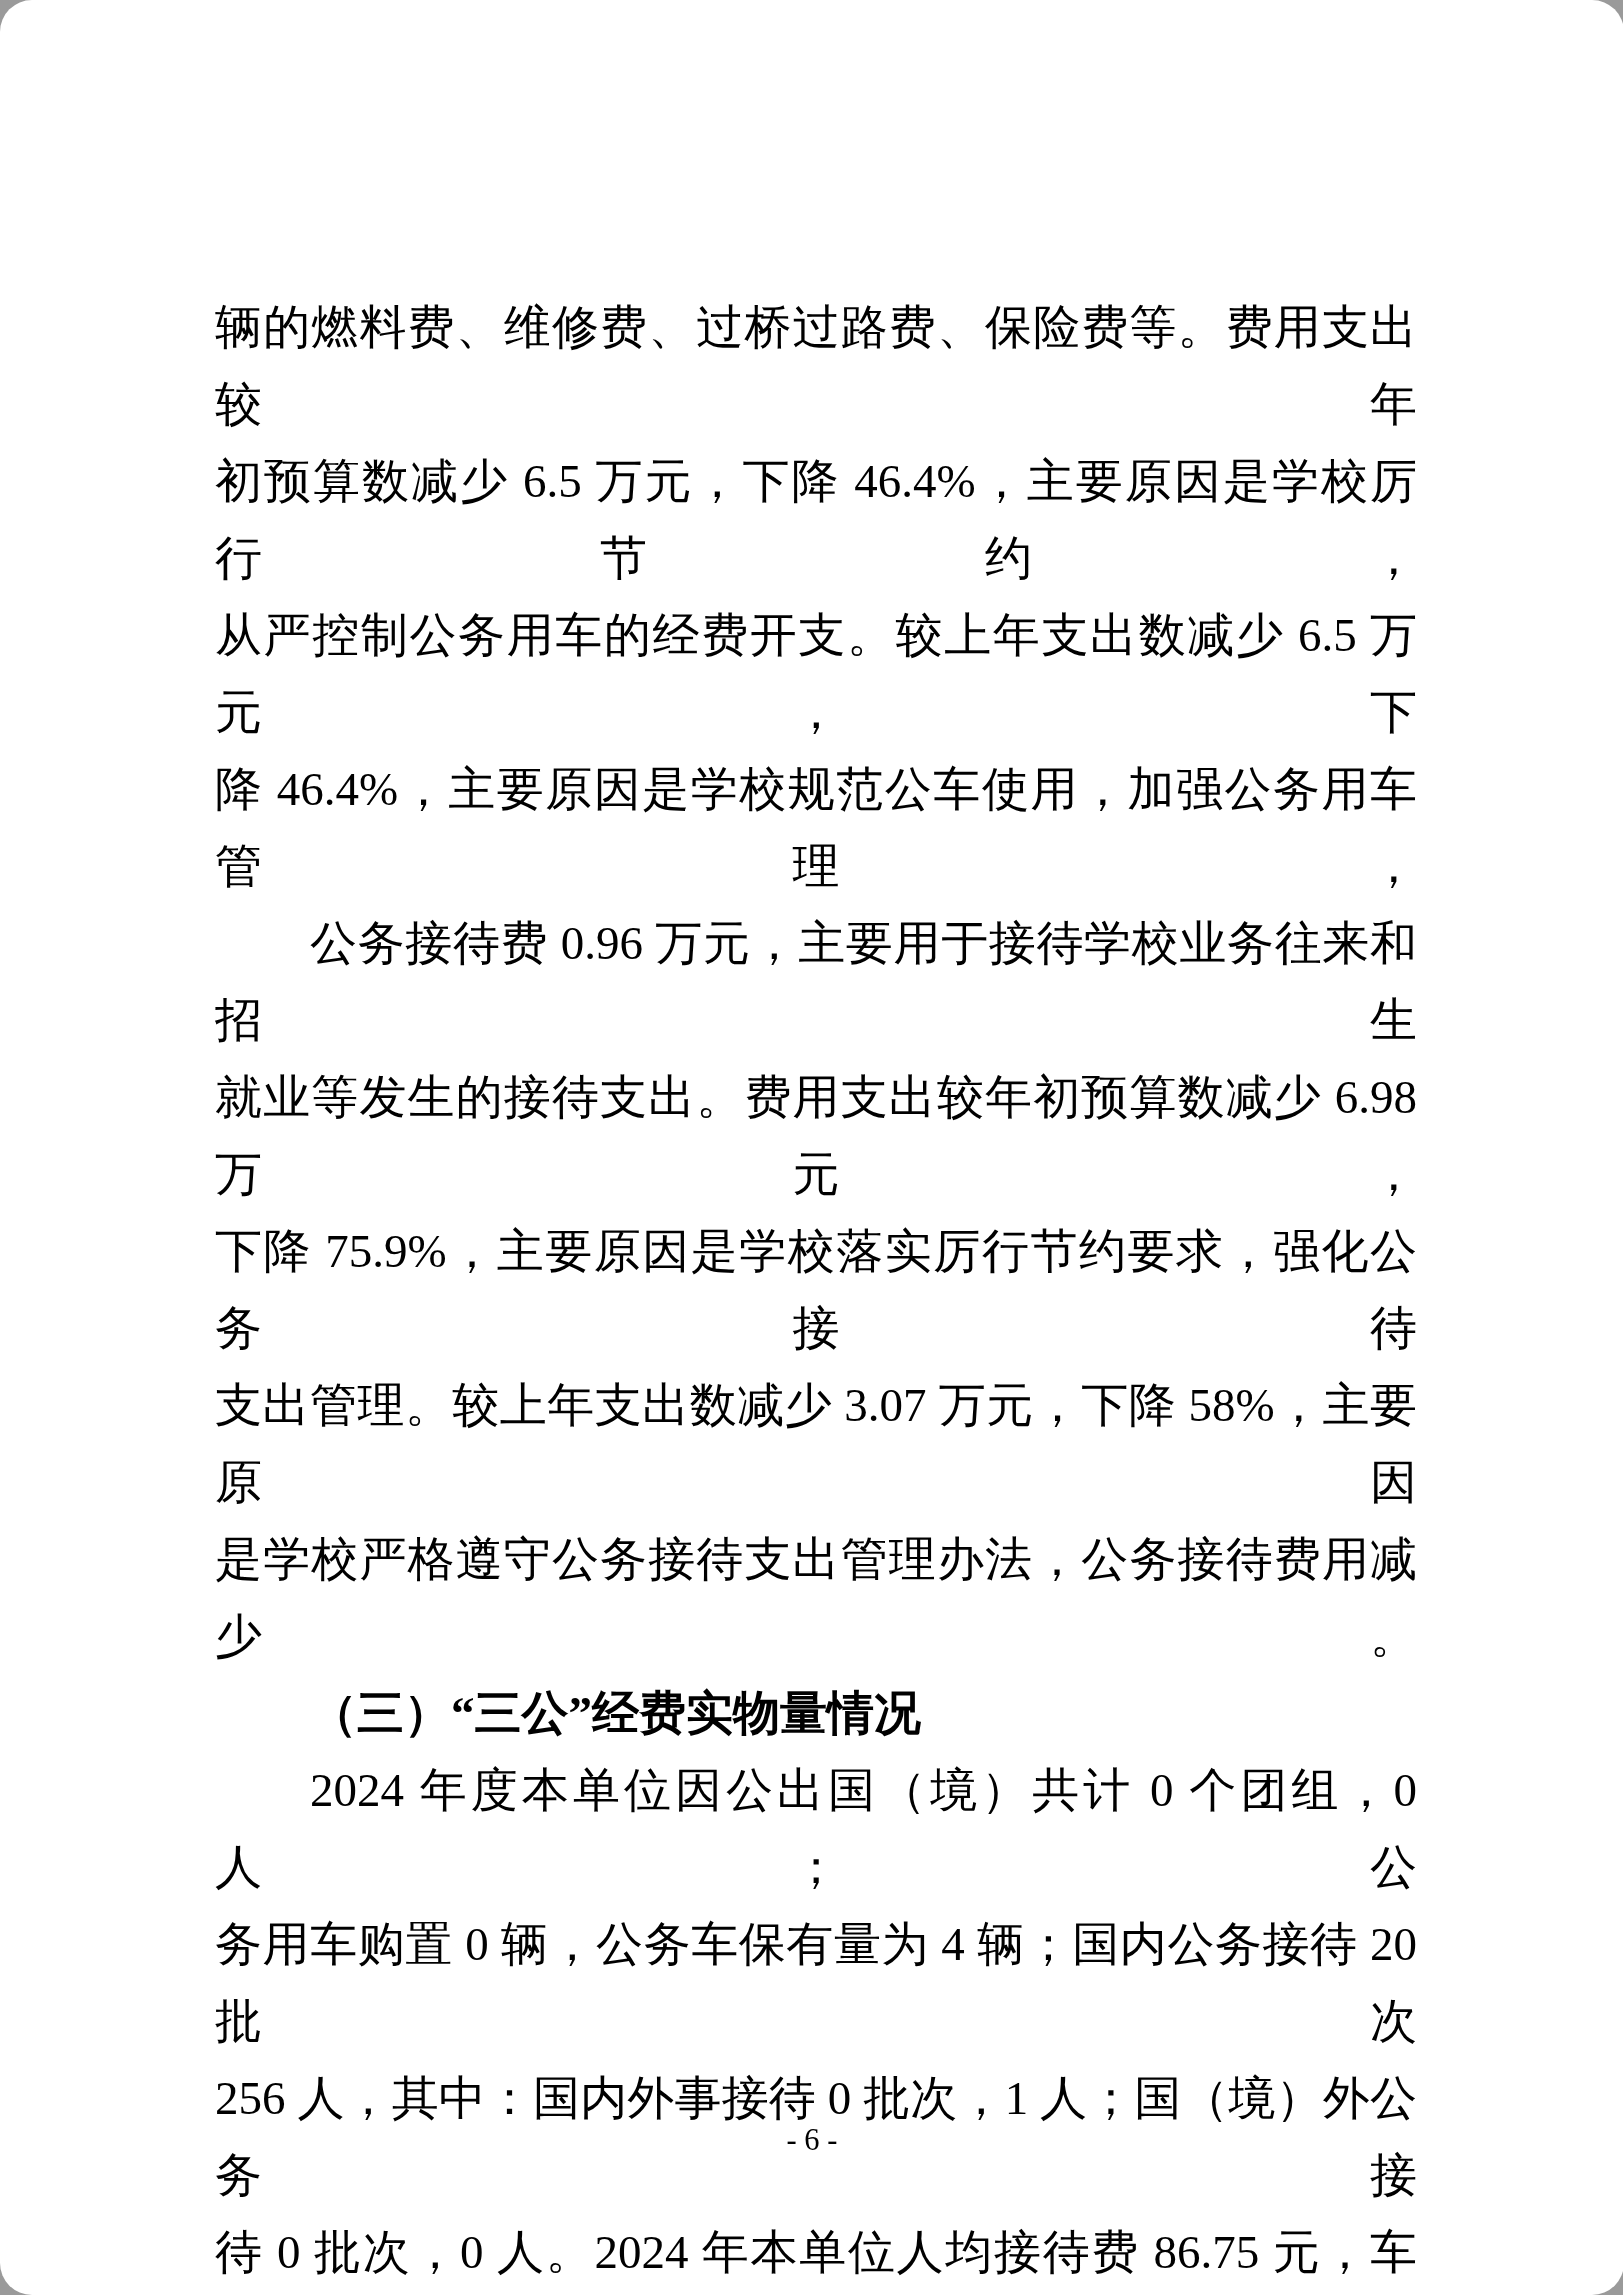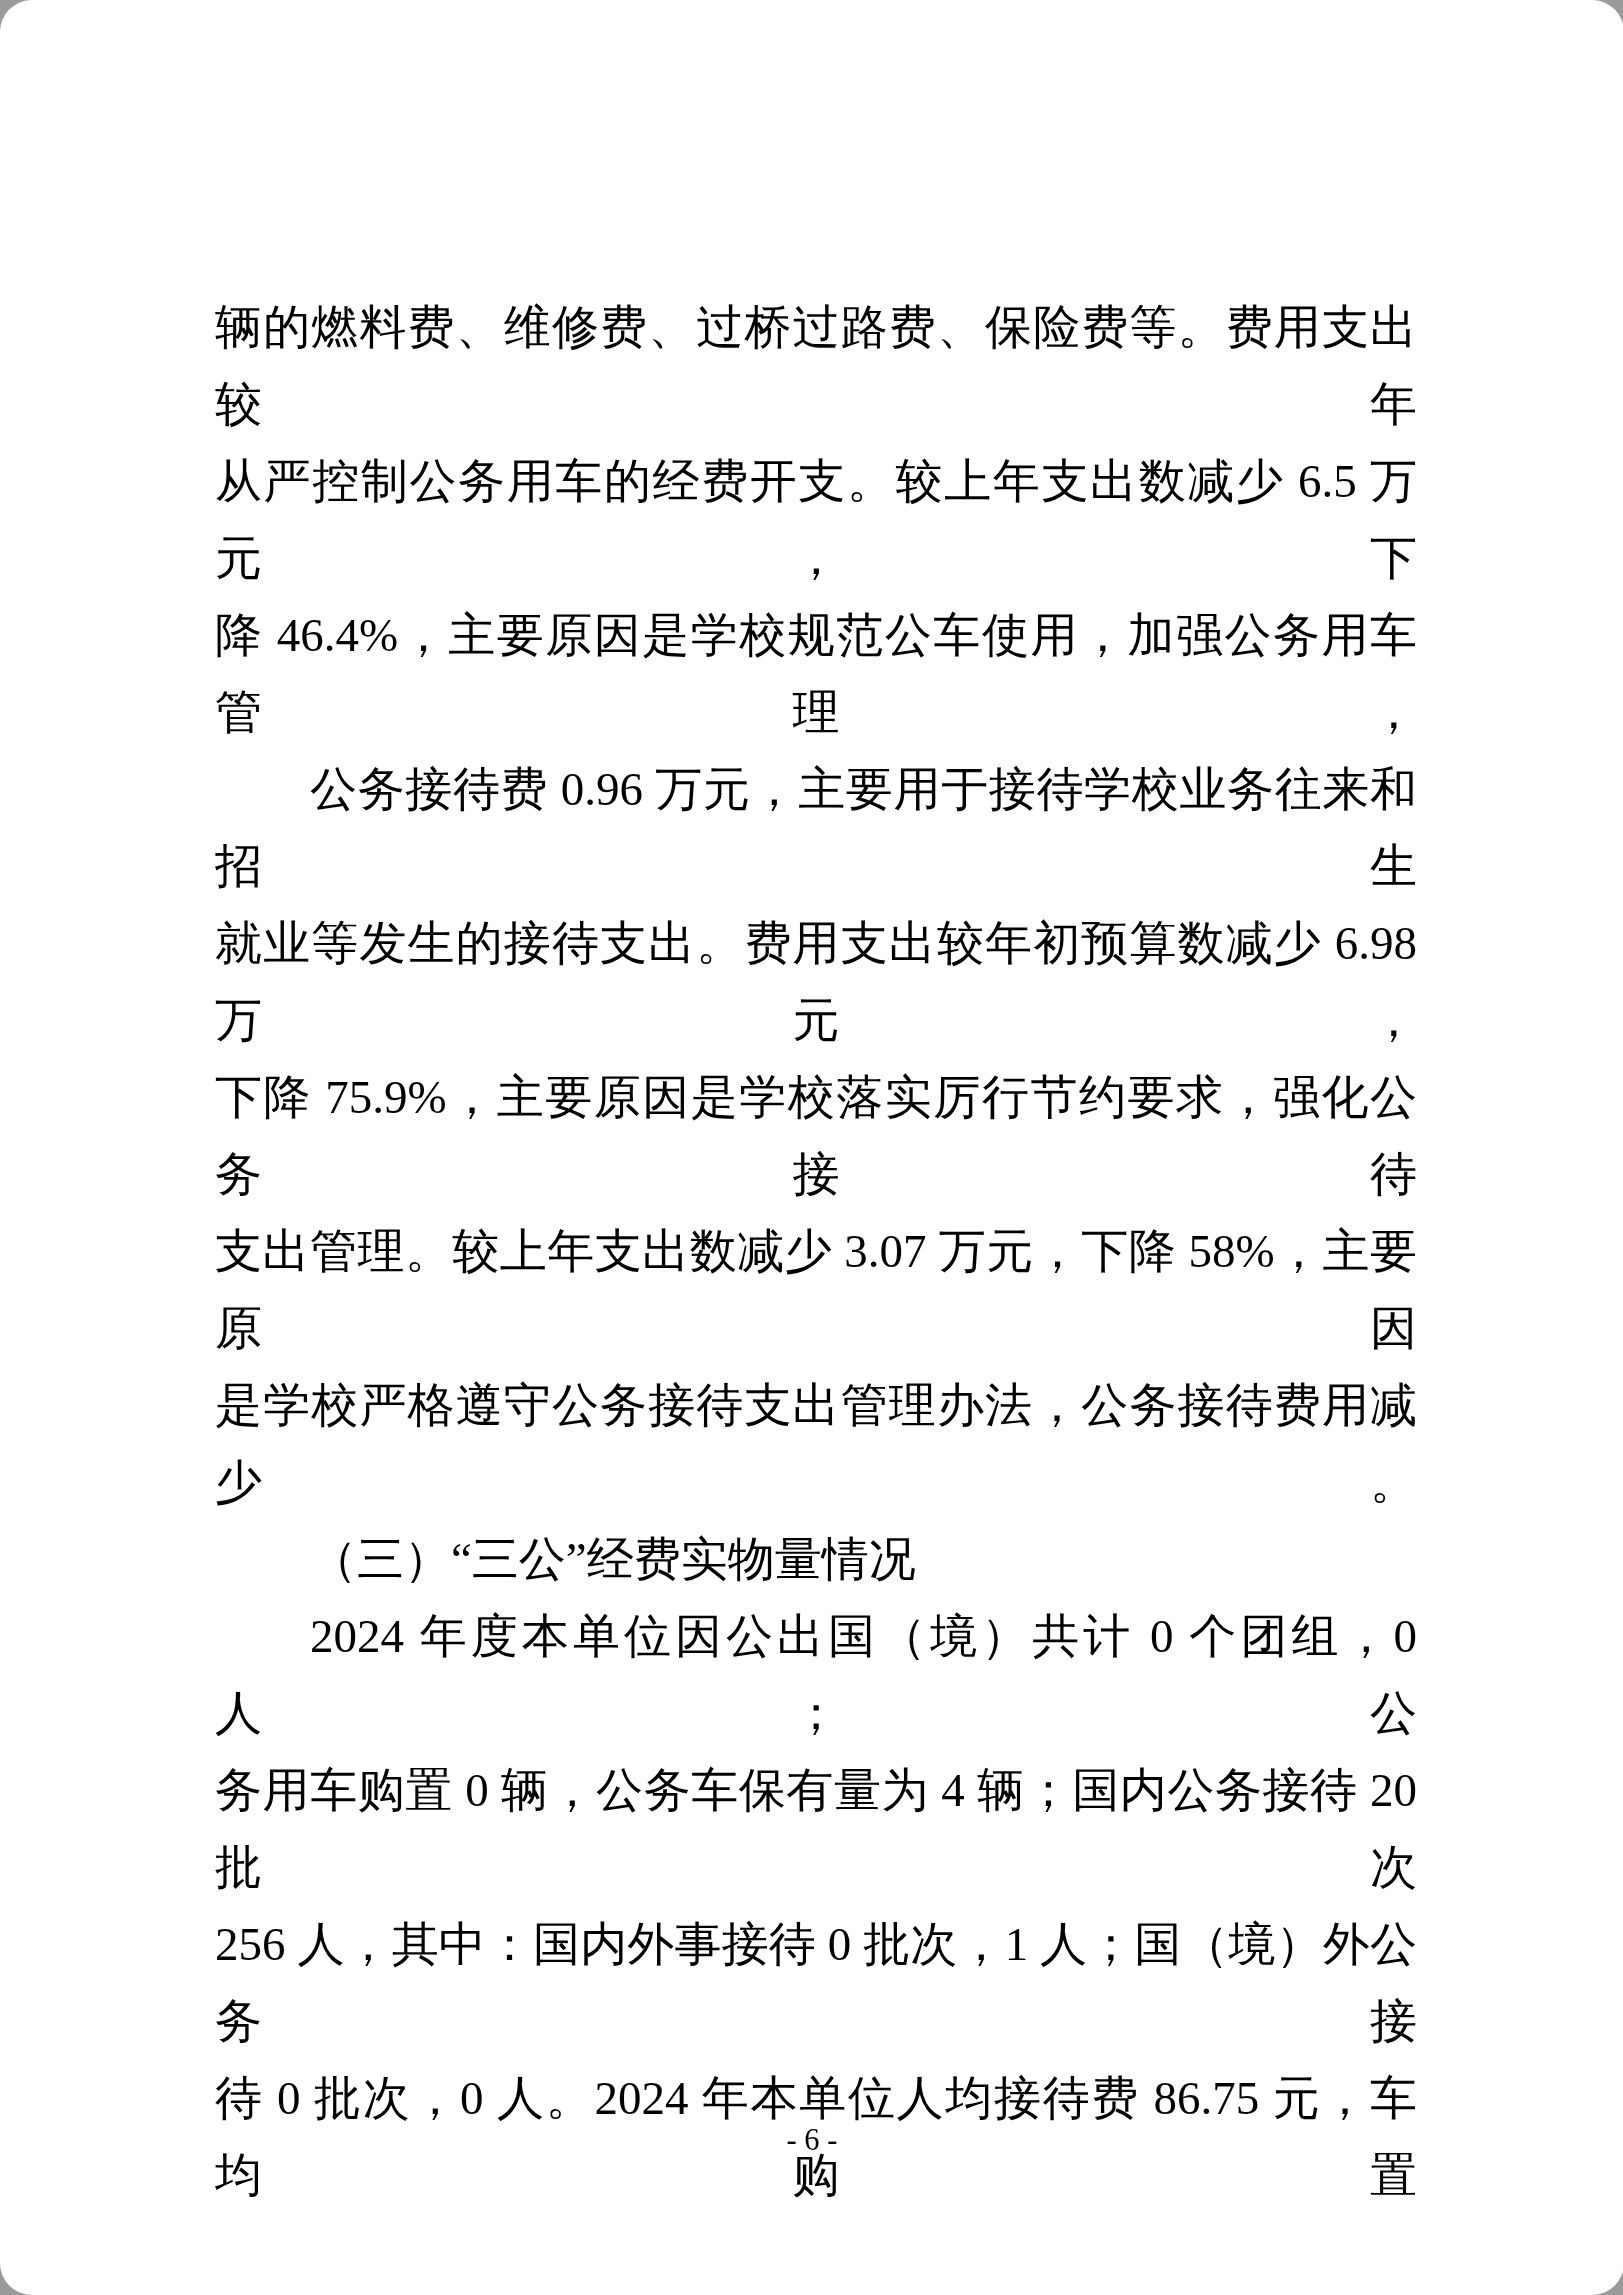--- a/index.html
+++ b/index.html
@@ -33,40 +33,41 @@
   .j {
     text-align: justify;
     text-align-last: justify;
   }
   
   .i {
     text-indent: 95px;
   }
   
   .kai {
-    font-weight: 400;
+    font-weight: 700;
   }
   .footer {
     position: absolute;
     top: 2123px;
     left: 0;
     width: 100%;
     text-align: center;
     font-family: "Liberation Serif", "DejaVu Serif", serif;
     font-size: 30.5px;
     line-height: 34px;
     color: #000000;
   }
 </style>
 </head>
 <body>
 
 <div class="page">
   <div class="content">
     <div class="ln j">辆的燃料费、维修费、过桥过路费、保险费等。费用支出较年</div>
+    <div class="ln j">初预算数减少 6.5 万元，下降 46.4%，主要原因是学校厉行节约，</div>
     <div class="ln j">从严控制公务用车的经费开支。较上年支出数减少 6.5 万元，下</div>
     <div class="ln j">降 46.4%，主要原因是学校规范公车使用，加强公务用车管理，</div>
     <div class="ln j i">公务接待费 0.96 万元，主要用于接待学校业务往来和招生</div>
     <div class="ln j">就业等发生的接待支出。费用支出较年初预算数减少 6.98 万元，</div>
     <div class="ln j">下降 75.9%，主要原因是学校落实厉行节约要求，强化公务接待</div>
     <div class="ln j">支出管理。较上年支出数减少 3.07 万元，下降 58%，主要原因</div>
     <div class="ln j">是学校严格遵守公务接待支出管理办法，公务接待费用减少。</div>
     <div class="ln kai i">（三）“三公”经费实物量情况</div>
     <div class="ln j i">2024 年度本单位因公出国（境）共计 0 个团组，0 人；公</div>
     <div class="ln j">务用车购置 0 辆，公务车保有量为 4 辆；国内公务接待 20 批次</div>

